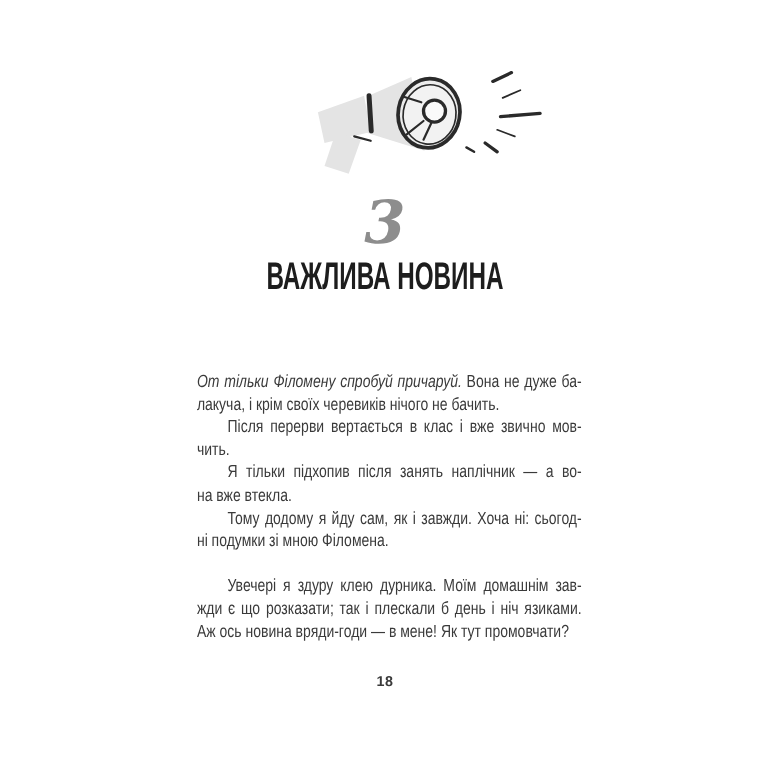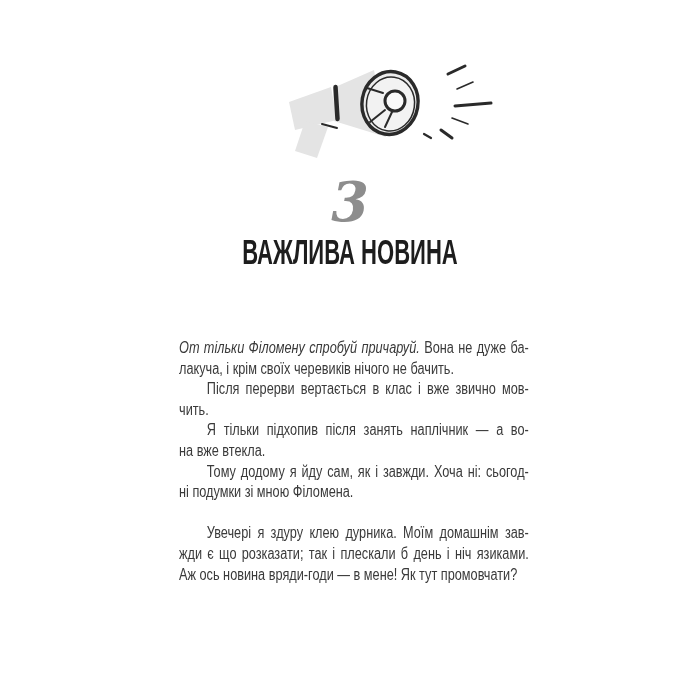--- a/index.html
+++ b/index.html
@@ -142,14 +142,15 @@
         <div class="line indent"><span class="">Тому додому я йду сам, як і завжди. Хоча ні: сьогод-</span></div>
         <div class="line end"><span class="">ні подумки зі мною Філомена.</span></div>
       </div>
       <div class="para gap">
         <div class="line indent"><span class="">Увечері я здуру клею дурника. Моїм домашнім зав-</span></div>
         <div class="line"><span class="">жди є що розказати; так і плескали б день і ніч язиками.</span></div>
         <div class="line end"><span class="">Аж ось новина вряди-годи — в мене! Як тут промовчати?</span></div>
       </div>
     </div>
 
+  <div class="page-number">18</div>
 
 </div>
 
 </body></html>

